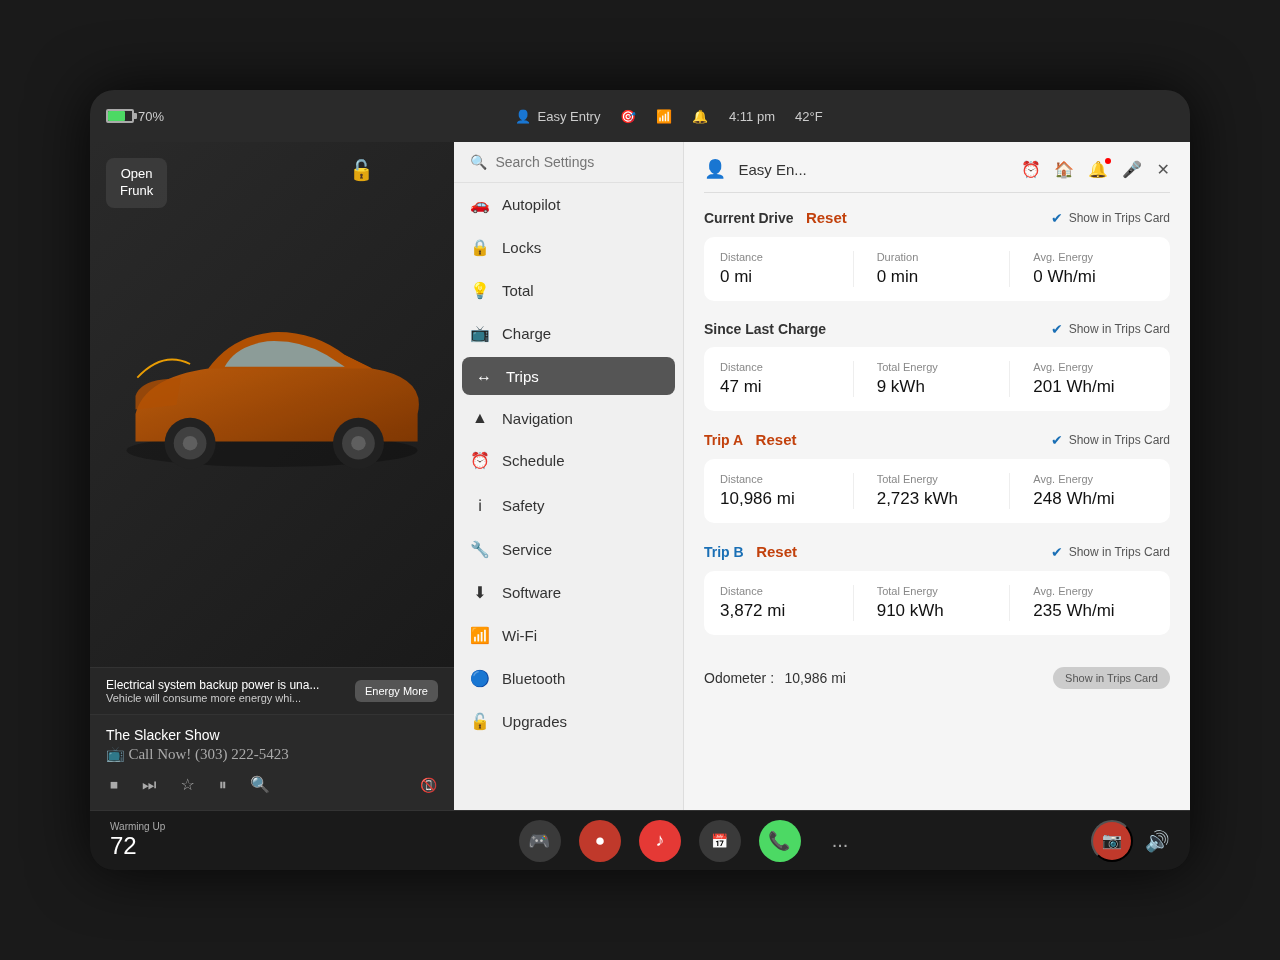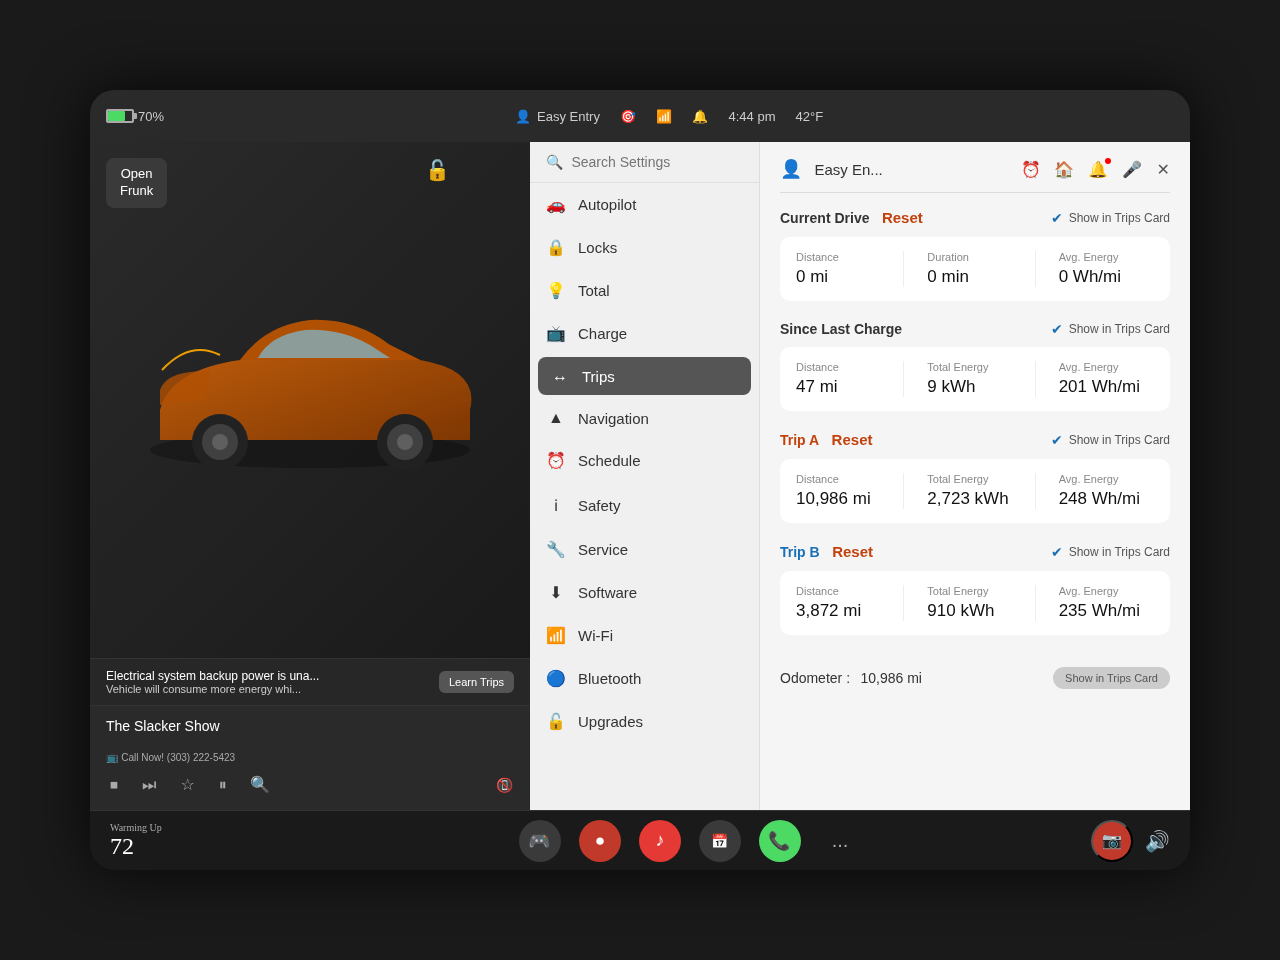--- a/index.html
+++ b/index.html
@@ -95,21 +95,21 @@
       color: #ccc;
     }
     
     .main-area {
       display: flex;
       height: calc(780px - 52px - 60px);
       position: relative;
     }
     
     .left-panel {
-      width: 440px;
+      width: 364px;
       background: #1c1c1c;
       position: relative;
       overflow: hidden;
       display: flex;
       flex-direction: column;
     }
     .car-image-area {
       flex: 1;
       background: linear-gradient(135deg, #2a2a2a 0%, #1a1a1a 100%);
       position: relative;
@@ -174,23 +174,24 @@
       background: #2a2a2a;
       padding: 12px 16px;
       border-top: 1px solid #333;
     }
     .media-title {
       font-size: 14px;
       color: #fff;
       font-weight: 500;
     }
     .media-subtitle {
-      font-size: 10px;
+      font-size: 15px;
       color: #aaa;
-      margin-top: 18px;
+      margin-top: 2px;
+      font-family: Liberation Serif, serif;
     }
     .media-controls {
       display: flex;
       align-items: center;
       gap: 16px;
       margin-top: 8px;
     }
     .media-btn {
       background: none;
       border: none;
@@ -376,21 +377,20 @@
       align-items: center;
       padding: 0 20px;
       gap: 0;
       border-top: 1px solid #333;
     }
     .taskbar-left {
       display: flex;
       align-items: center;
       gap: 6px;
       flex: 0 0 180px;
-      font-family: Liberation Serif, serif;
     }
     .warming-label {
       font-size: 10px;
       color: #aaa;
     }
     .temp-value {
       font-size: 24px;
       color: #fff;
       font-weight: 300;
     }
@@ -454,21 +454,21 @@
       </div>
     </div>
     <div class="status-center">
       <div class="status-user">
         <span>👤</span>
         <span>Easy Entry</span>
       </div>
       <span>🎯</span>
       <span>📶</span>
       <span>🔔</span>
-      <span>4:44 pm</span>
+      <span>4:11 pm</span>
       <span>42°F</span>
     </div>
     <div class="status-right">
     </div>
   </div>
 
   <div class="main-area">
 
     <div class="left-panel">
       <div class="car-image-area">
@@ -502,21 +502,21 @@
 
           <path d="M52,80 Q80,50 110,65" stroke="#ffaa00" stroke-width="2" fill="none"></path>
         </svg>
       </div>
 
       <div class="alert-banner">
         <div>
           <div class="alert-title">Electrical system backup power is una...</div>
           <div class="alert-text">Vehicle will consume more energy whi...</div>
         </div>
-        <button class="learn-more-btn">Learn Trips</button>
+        <button class="learn-more-btn">Energy More</button>
       </div>
 
       <div class="media-player">
         <div class="media-title">The Slacker Show</div>
         <div class="media-subtitle">📺 Call Now! (303) 222-5423</div>
         <div class="media-controls">
           <button class="media-btn">⏹</button>
           <button class="media-btn">⏭</button>
           <button class="media-btn">☆</button>
           <button class="media-btn">⏸</button>

